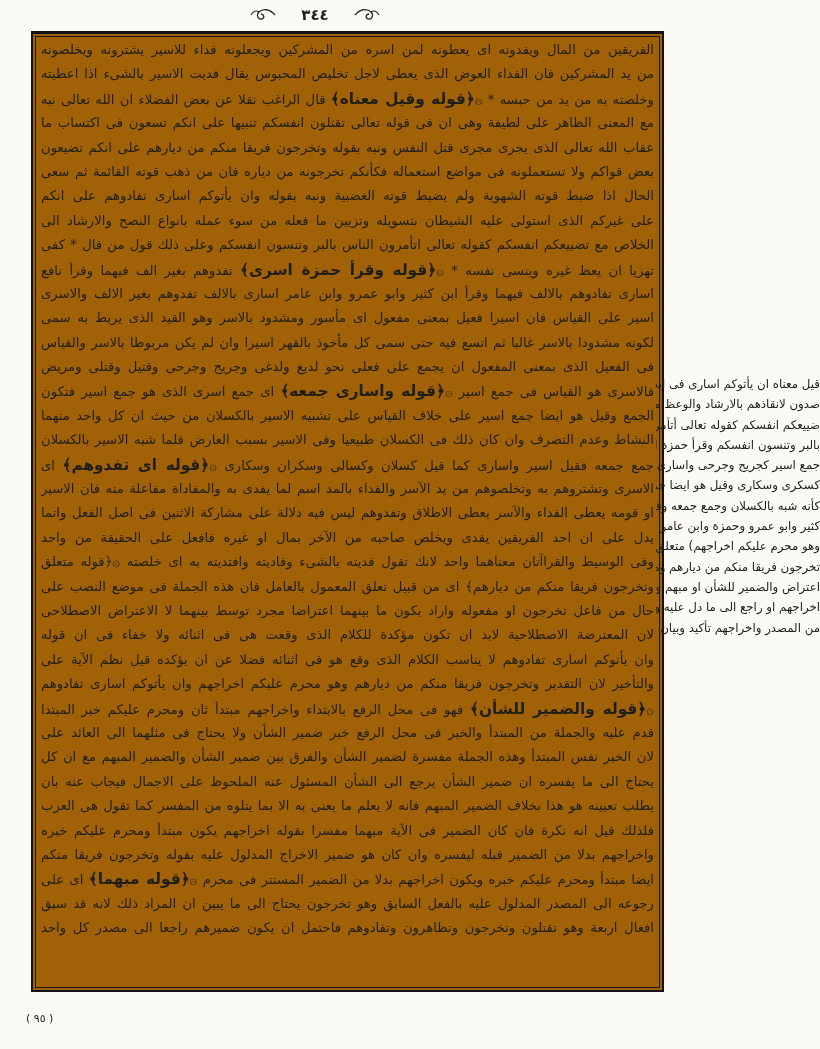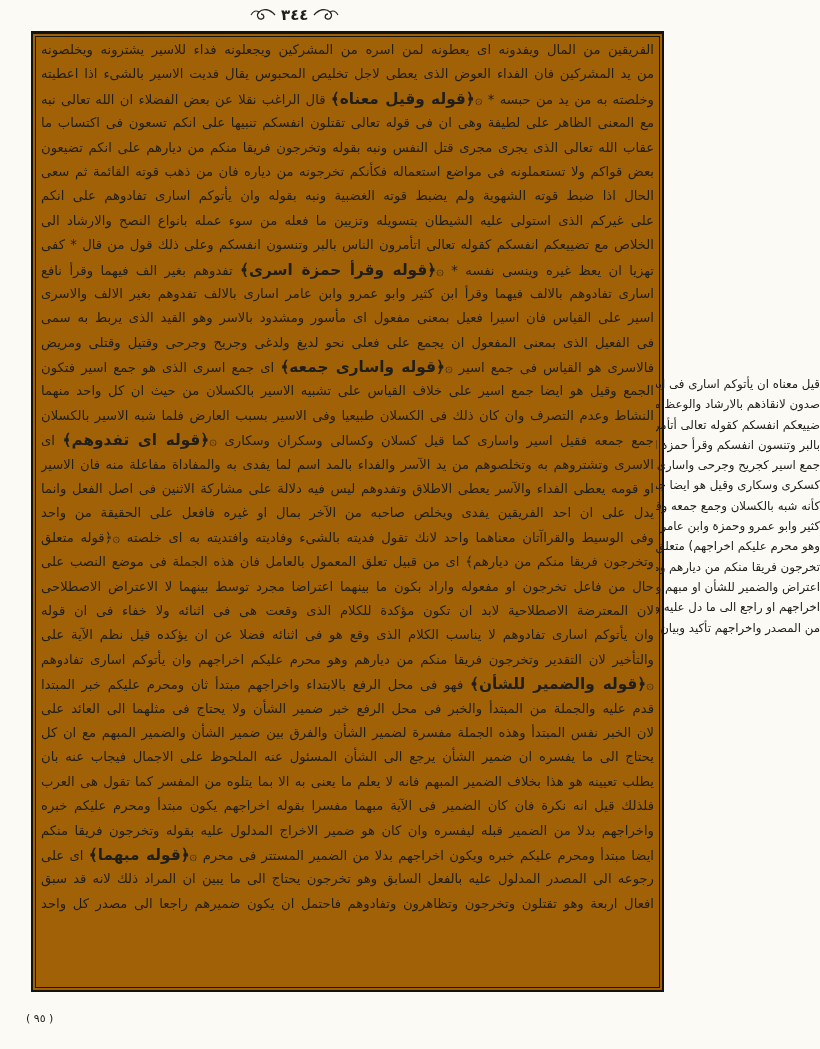--- a/index.html
+++ b/index.html
@@ -8,21 +8,21 @@
     font-family:"DejaVu Sans",sans-serif;
     background:#e9e7e0;
   }
   .sheet{
     position:relative;width:820px;height:1049px;
     background:#fbfaf5;color:#201e19;overflow:hidden;
   }
   
   .header{
     position:absolute;top:2px;left:250px;width:130px;height:26px;
-    display:flex;align-items:center;justify-content:flex-start;gap:5px;
+    display:flex;align-items:center;justify-content:space-between;gap:5px;
   }
   .pagenum{font-size:15px;font-weight:bold;letter-spacing:2px;}
   .orn svg{display:block;}
   
   .frame{
     position:absolute;left:31px;top:31px;width:633px;height:961px;
     border:2px solid #141310;border-top-width:3px;box-sizing:border-box;
     background:#a16207;
   }
   .frame-inner{
@@ -84,20 +84,21 @@
         <div class="line">وخلصته به من يد من حبسه * ۞<b class="qmark">﴿قوله وقيل معناه﴾</b> قال الراغب نقلا عن بعض الفضلاء ان الله تعالى نبه بهذه الآية</div>
         <div class="line">مع المعنى الظاهر على لطيفة وهى ان فى قوله تعالى تقتلون انفسكم تنبيها على انكم تسعون فى اكتساب ما تستحقون به</div>
         <div class="line">عقاب الله تعالى الذى يجرى مجرى قتل النفس ونبه بقوله وتخرجون فريقا منكم من ديارهم على انكم تضيعون</div>
         <div class="line">بعض قواكم ولا تستعملونه فى مواضع استعماله فكأنكم تخرجونه من دياره فان من ذهب قوته القائمة ثم سعى</div>
         <div class="line">الحال اذا ضبط قوته الشهوية ولم يضبط قوته الغضبية ونبه بقوله وان يأتوكم اسارى تفادوهم على انكم تتصدقون</div>
         <div class="line">على غيركم الذى استولى عليه الشيطان بتسويله وتزيين ما فعله من سوء عمله بانواع النصح والارشاد الى طريق</div>
         <div class="line">الخلاص مع تضييعكم انفسكم كقوله تعالى اتأمرون الناس بالبر وتنسون انفسكم وعلى ذلك قول من قال * كفى بالمرء</div>
         <div class="line">تهزيا ان يعظ غيره وينسى نفسه * ۞<b class="qmark">﴿قوله وقرأ حمزة اسرى﴾</b> تفدوهم بغير الف فيهما وقرأ نافع وعاصم والكسائى</div>
         <div class="line">اسارى تفادوهم بالالف فيهما وقرأ ابن كثير وابو عمرو وابن عامر اسارى بالالف تفدوهم بغير الالف والاسرى جمع</div>
         <div class="line">اسير على القياس فان اسيرا فعيل بمعنى مفعول اى مأسور ومشدود بالاسر وهو القيد الذى يربط به سمى الاسير اسيرا</div>
+        <div class="line">لكونه مشدودا بالاسر غالبا ثم اتسع فيه حتى سمى كل مأخوذ بالقهر اسيرا وان لم يكن مربوطا بالاسر والقياس</div>
         <div class="line">فى الفعيل الذى بمعنى المفعول ان يجمع على فعلى نحو لديغ ولدغى وجريح وجرحى وقتيل وقتلى ومريض ومرضى</div>
         <div class="line">فالاسرى هو القياس فى جمع اسير ۞<b class="qmark">﴿قوله واسارى جمعه﴾</b> اى جمع اسرى الذى هو جمع اسير فتكون اسارى جمع</div>
         <div class="line">الجمع وقيل هو ايضا جمع اسير على خلاف القياس على تشبيه الاسير بالكسلان من حيث ان كل واحد منهما عدم</div>
         <div class="line">النشاط وعدم التصرف وان كان ذلك فى الكسلان طبيعيا وفى الاسير بسبب العارض فلما شبه الاسير بالكسلان</div>
         <div class="line">جمع جمعه فقيل اسير واسارى كما قيل كسلان وكسالى وسكران وسكارى ۞<b class="qmark">﴿قوله اى تفدوهم﴾</b> اى تعطوا فداء</div>
         <div class="line">الاسرى وتشتروهم به وتخلصوهم من يد الآسر والفداء بالمد اسم لما يفدى به والمفاداة مفاعلة منه فان الاسير</div>
         <div class="line">او قومه يعطى الفداء والآسر يعطى الاطلاق وتفدوهم ليس فيه دلالة على مشاركة الاثنين فى اصل الفعل وانما</div>
         <div class="line">يدل على ان احد الفريقين يفدى ويخلص صاحبه من الآخر بمال او غيره فافعل على الحقيقة من واحد</div>
         <div class="line">وفى الوسيط والقراآتان معناهما واحد لانك تقول فديته بالشىء وفاديته وافتديته به اى خلصته ۞﴿قوله متعلق بقوله</div>
         <div class="line">وتخرجون فريقا منكم من ديارهم﴾ اى من قبيل تعلق المعمول بالعامل فان هذه الجملة فى موضع النصب على انها</div>

